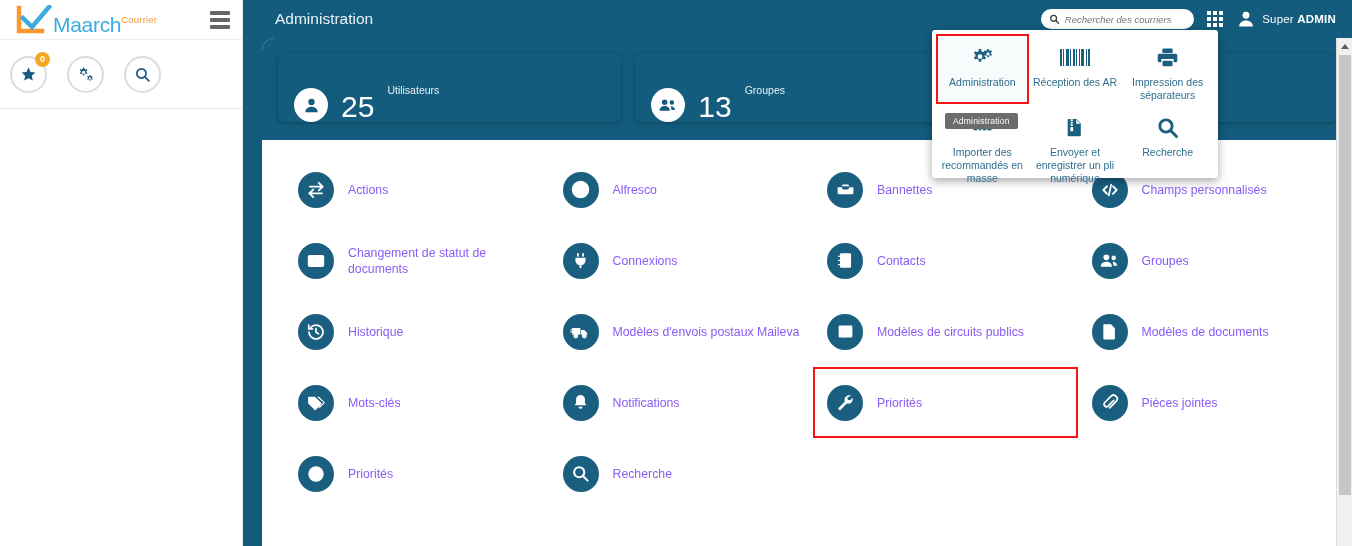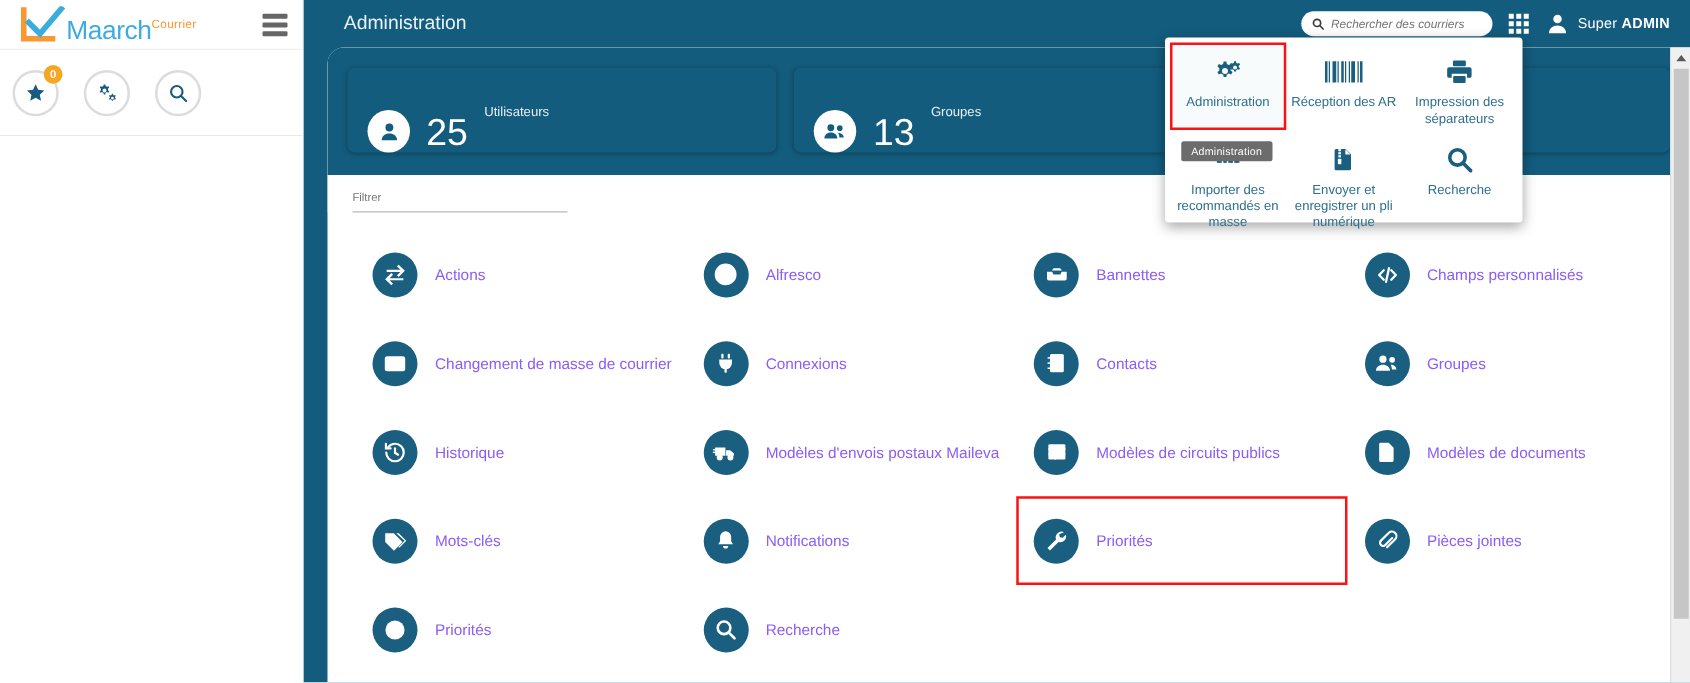--- a/index.html
+++ b/index.html
@@ -258,25 +258,20 @@
           <div class="stat-num">13</div>
           <div class="stat-label">Groupes</div>
         </div>
 
         <div class="stat-card">
           <div class="stat-num"></div>
           <div class="stat-label"></div>
         </div>
       </div>
 
-      <div class="filter-zone">
-        <div class="filter-field">
-          <input type="text" placeholder="Filtrer" style="">
-        </div>
-      </div>
 
       <div class="admin-grid">
 
         <div class="admin-item">
           <div class="ai-ico">
             <svg width="20" height="20" viewBox="0 0 24 24" fill="currentColor">
                 <path d="M4 8.2h13.2l-3.3-3.3 1.6-1.6 6 5.9-6 5.9-1.6-1.6 3.3-3.3H4z" transform="translate(0,-1.2)"></path>
                 <path d="M20 15.8H6.8l3.3 3.3-1.6 1.6-6-5.9 6-5.9 1.6 1.6-3.3 3.3H20z" transform="translate(0,1.2)"></path>
               </svg>
           </div>
@@ -317,21 +312,21 @@
           <div class="ai-label">Champs personnalisés</div>
         </div>
 
         <div class="admin-item">
           <div class="ai-ico">
             <svg width="20" height="20" viewBox="0 0 24 24" fill="none" stroke="currentColor" stroke-width="2">
                 <rect x="3.2" y="5.8" width="17.6" height="12.4" rx="1.4" fill="currentColor"></rect>
                 <path d="M4.6 7.6L12 13l7.4-5.4" stroke="#fff" stroke-width="1.8" fill="none"></path>
               </svg>
           </div>
-          <div class="ai-label">Changement de masse de courrier</div>
+          <div class="ai-label">Changement de statut de documents</div>
         </div>
         <div class="admin-item">
           <div class="ai-ico">
             <svg width="19" height="19" viewBox="0 0 24 24" fill="currentColor">
                 <rect x="7.6" y="2.6" width="2.3" height="4.6" rx="1"></rect>
                 <rect x="14.1" y="2.6" width="2.3" height="4.6" rx="1"></rect>
                 <path d="M5.6 8.4h12.8v3.4a6.4 6.4 0 01-6.4 6.4 6.4 6.4 0 01-6.4-6.4z"></path>
                 <rect x="10.8" y="17.6" width="2.4" height="4.2" rx="1"></rect>
               </svg>
           </div>

